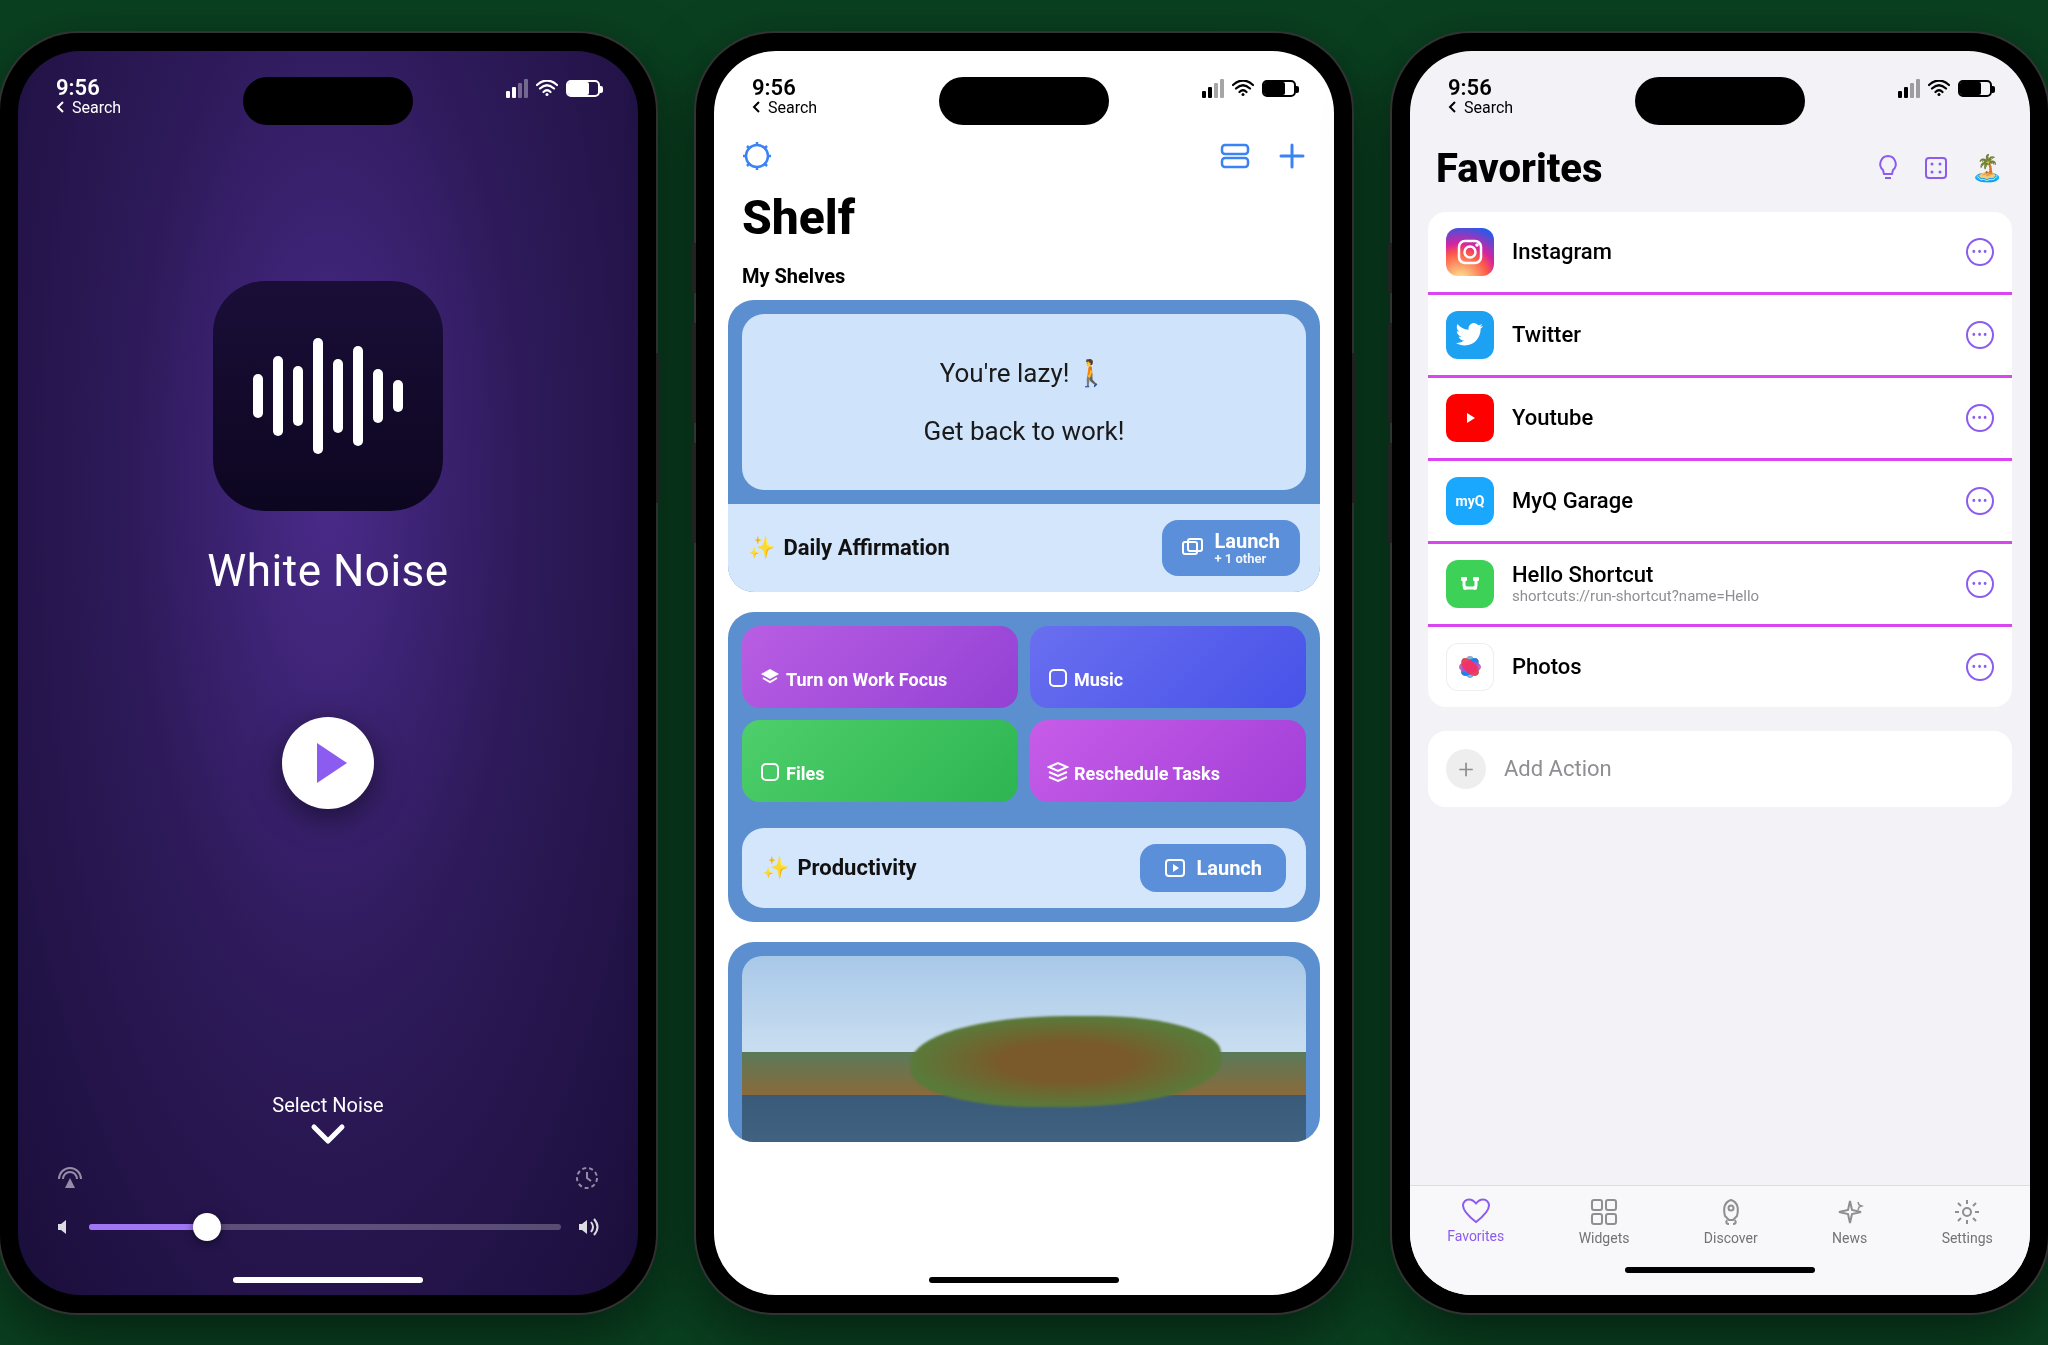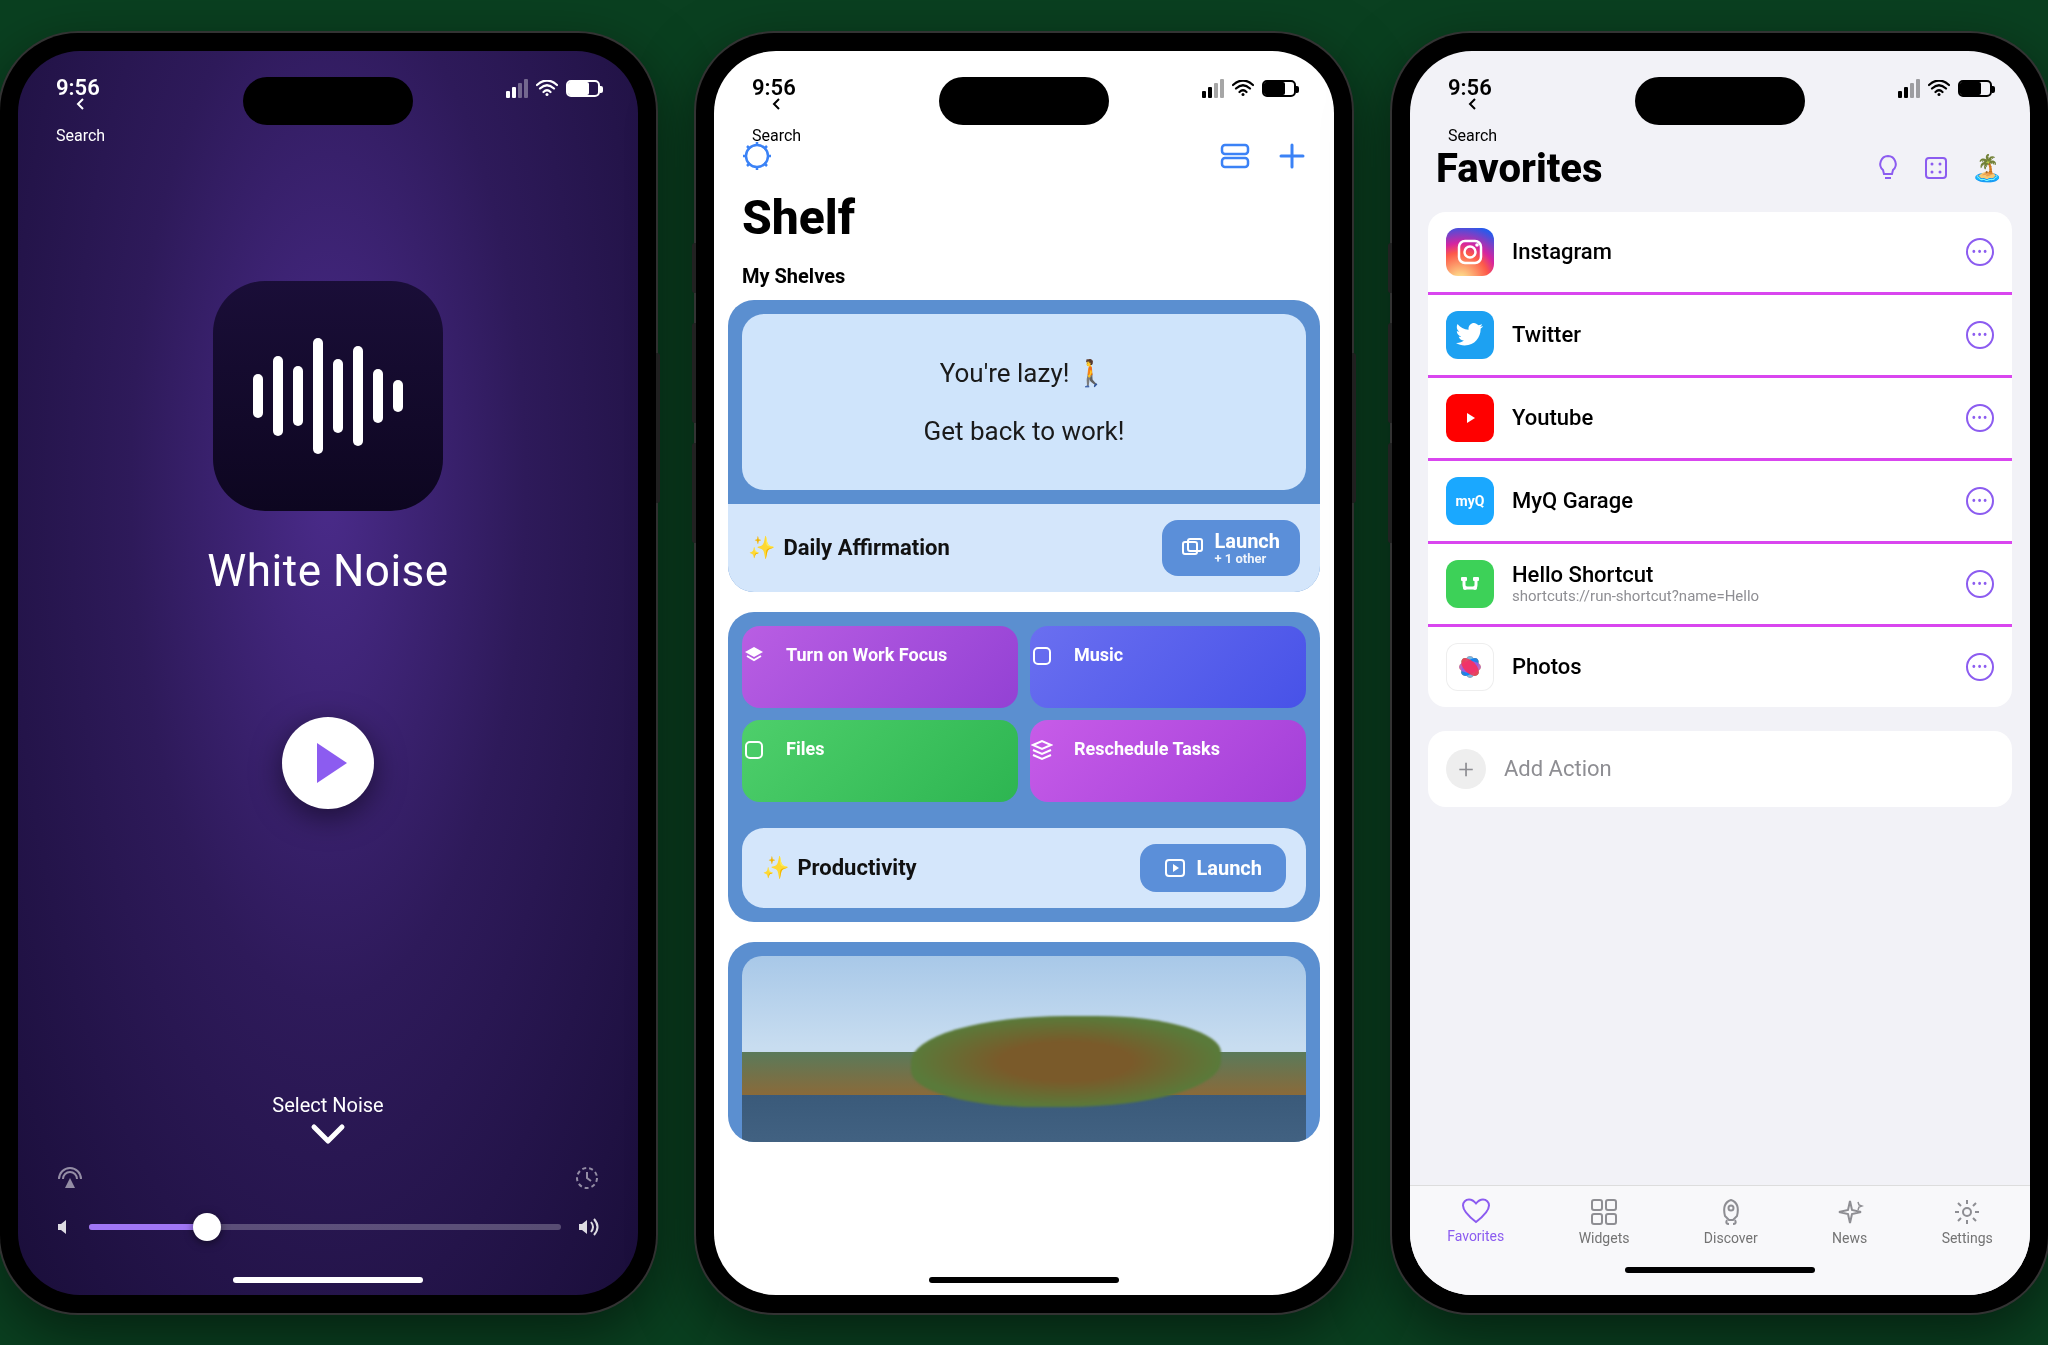--- a/index.html
+++ b/index.html
@@ -80,21 +80,21 @@
     height: 80px;
     display: flex;
     justify-content: space-between;
     align-items: flex-start;
     padding: 24px 38px 0 38px;
     z-index: 50;
     font-size: 22px;
     font-weight: 600;
   }
   .status-bar .left { display:flex; flex-direction:column; align-items:flex-start; gap:0px;}
-  .status-bar .back { font-size: 16px; font-weight:400; display:flex; align-items:center; gap:16px; margin-top:-2px;flex-direction:column;}
+  .status-bar .back { font-size: 16px; font-weight:400; display:flex; align-items:center; gap:6px; margin-top:-2px;}
   .status-right { display:flex; align-items:center; gap:8px; margin-top:4px;}
   .signal { display:flex; align-items:flex-end; gap:2px;}
   .signal span { width:4px; background: currentColor; border-radius:1px;}
   .signal span:nth-child(1){height:7px;}
   .signal span:nth-child(2){height:11px;}
   .signal span:nth-child(3){height:15px; opacity:.35;}
   .signal span:nth-child(4){height:19px; opacity:.35;}
   .battery {
     width:34px; height:17px; border:2px solid currentColor; border-radius:5px;
     position:relative; display:flex; align-items:center;
@@ -190,22 +190,22 @@
     display:flex; align-items:center; gap:10px; font-size:20px; font-weight:700;
     flex-direction:row;
   }
   .launch-btn .sub { font-size:13px; font-weight:700; opacity:.9;}
   .launch-col { display:flex; flex-direction:column; align-items:flex-start; line-height:1.1;}
   .grid-shelf {
     background:#5b8fd0; border-radius:26px; padding:14px;
     display:grid; grid-template-columns:1fr 1fr; gap:12px; margin-bottom:0;
   }
   .tile {
-    border-radius:18px; padding:18px 0; color:#fff;
-    display:flex; align-items:flex-start; gap:20px; font-weight:700; font-size:18px;
+    border-radius:18px; padding:18px 16px; color:#fff;
+    display:flex; align-items:flex-end; gap:4px; font-weight:700; font-size:18px;
     min-height:82px;
   }
   .tile .ticon { width:24px; height:24px; flex-shrink:0; display:flex; align-items:center; justify-content:center;}
   .t-purple { background:linear-gradient(135deg,#b95ee3,#9341d4);}
   .t-blue { background:linear-gradient(135deg,#6a6ff0,#4752e8);}
   .t-green { background:linear-gradient(135deg,#4ecf6b,#2db551);}
   .t-mag { background:linear-gradient(135deg,#c75ce8,#a23fd8);}
   .shelf-foot2 {
     background:#d4e6fb; border-radius:22px; margin-top:14px;
     padding:16px 20px; display:flex; align-items:center; justify-content:space-between;

